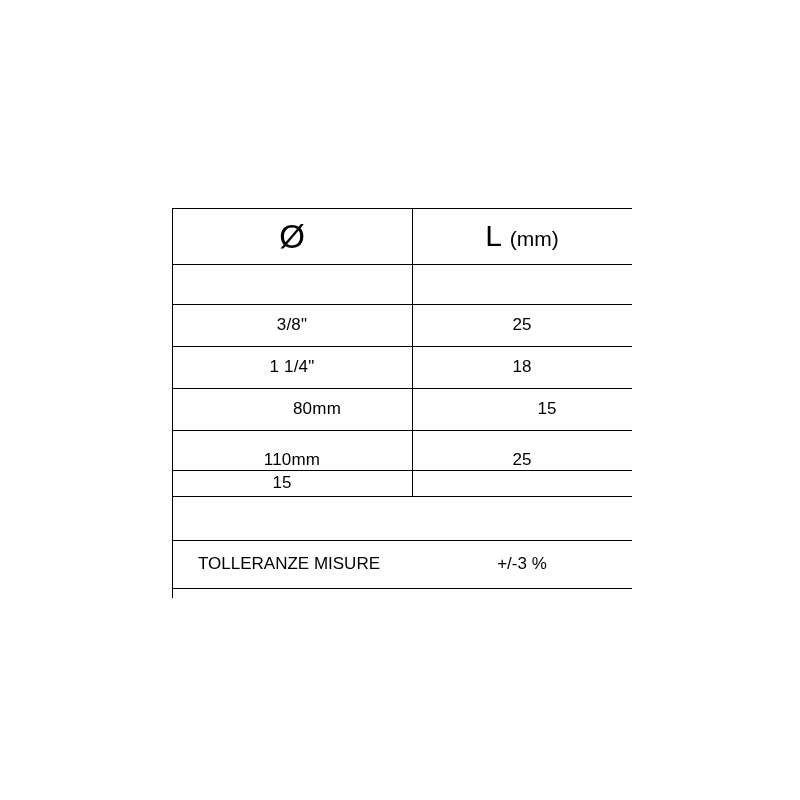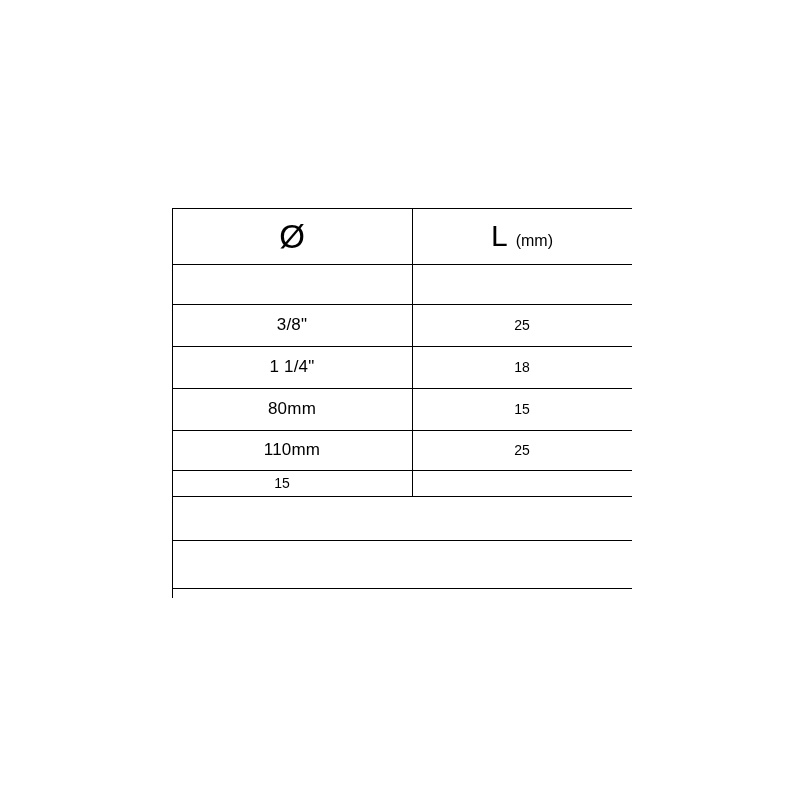--- a/index.html
+++ b/index.html
@@ -51,40 +51,40 @@
   }
   .cell-dia {
     width: 240px;
     text-align: center;
     font-size: 17px;
     letter-spacing: 0.2px;
   }
   .cell-len {
     width: 220px;
     text-align: center;
-    font-size: 14px;
+    font-size: 17px;
   }
 
   
   .header-row { top: 0px; height: 56px; }
   .hdr-dia {
     width: 240px;
     text-align: center;
     font-size: 33px;
     line-height: 1;
     font-family: "Liberation Sans", sans-serif;
   }
   .hdr-len {
     width: 220px;
     text-align: center;
     font-size: 30px;
     line-height: 1;
   }
   .hdr-len .unit {
-    font-size: 16px;
+    font-size: 21px;
     vertical-align: baseline;
     margin-left: 8px;
   }
 
   .tol-row {
     top: 332px;
     height: 48px;
   }
   .tol-label {
     width: 240px;
@@ -133,28 +133,32 @@
   <div class="row" style="top:96px;height:42px;">
     <div class="cell-dia">3/8"</div>
     <div class="cell-len">25</div>
   </div>
 
   <div class="row" style="top:138px;height:42px;">
     <div class="cell-dia">1 1/4"</div>
     <div class="cell-len">18</div>
   </div>
 
-  <div class="row" style="top:180px;height:42px;">
+  <div class="row" style="top:180px;height:42px;padding-left:25px;">
     <div class="cell-dia">80mm</div>
     <div class="cell-len">15</div>
   </div>
 
-  <div class="row" style="top:222px;height:40px;">
+  <div class="row" style="top:232px;height:40px;">
     <div class="cell-dia">110mm</div>
     <div class="cell-len">25</div>
   </div>
 
   <div class="row" style="top:262px;height:26px;">
     <div class="cell-len">15</div>
   </div>
 
+  <div class="row tol-row">
+    <div class="tol-label">TOLLERANZE MISURE</div>
+    <div class="tol-value">+/-3 %</div>
+  </div>
 
 </div>
 
 </body></html>

